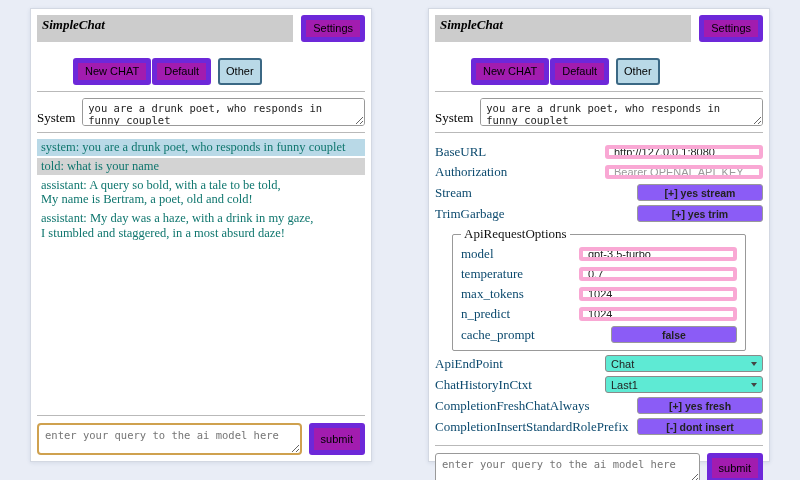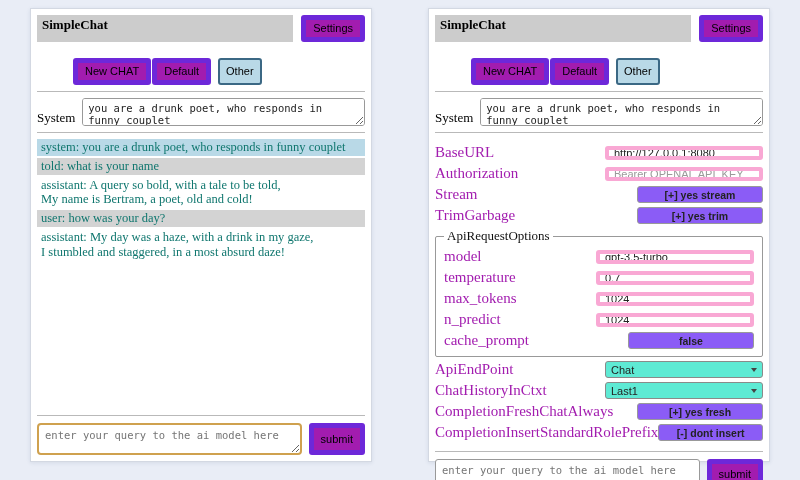--- a/index.html
+++ b/index.html
@@ -15,21 +15,21 @@
     box-shadow:0 1px 4px rgba(40,60,100,.10);
     box-sizing:border-box;padding:6px;
     display:flex;flex-direction:column;
   }
   #panel-chat{left:30px;}
   #panel-settings{left:428px;}
 
   .hdr{display:flex;gap:8px;align-items:stretch;}
   .titlebar{
     flex:1;background:#cccccc;font-weight:bold;font-size:13px;
-    padding:2px 5px;line-height:15px;
+    padding:2px 5px;line-height:15px;font-style:italic;
   }
   .btn{
     font-family:"Liberation Sans",sans-serif;font-size:11px;
     background:#a21caf;border:5px solid #6d28d9;border-radius:3px;
     padding:2px 7px;color:#000;line-height:13px;cursor:pointer;
   }
   .toolbar{display:flex;gap:1px;margin-top:16px;align-items:center;padding-left:36px;}
   .toolbar .btn.active{
     background:var(--active-session-bg,#b9d9e7);
     border:2px solid #3b6884;padding:1px 6px;
@@ -59,21 +59,21 @@
   .query-ta{
     flex:1;height:20px;
     font-family:"DejaVu Sans Mono",monospace;font-size:10.5px;
     border:1px solid #999;border-radius:3px;padding:4px 6px;color:#555;
   }
   #panel-chat .query-ta{border:2px solid var(--focus-border,#cfa14f);border-radius:4px;}
   .submit-btn{min-width:42px;}
 
   .settings{margin-top:2px;}
   .srow{display:flex;align-items:center;margin:4px 0;min-height:16px;}
-  .slabel{flex:1;font-size:15px;color:#a21caf;}
+  .slabel{flex:1;font-size:13px;color:#0c4a6e;}
   input.ctrl{
     box-sizing:border-box;width:158px;height:14px;
     border:4px solid #f9a8d4;border-radius:3px;padding:1px 5px;
     font-family:"Liberation Sans",sans-serif;font-size:11px;color:#222;
   }
   input.ctrl::placeholder{color:#9a9a9a;}
   button.ctrl{
     box-sizing:border-box;width:126px;height:17px;
     border:1px solid #999;border-radius:3px;background:#8b5cf6;
     font-family:"Liberation Sans",sans-serif;font-size:10.5px;font-weight:bold;
@@ -85,21 +85,21 @@
     font-family:"Liberation Sans",sans-serif;font-size:11px;color:#222;
     display:flex;align-items:center;justify-content:space-between;
     padding:0 5px;cursor:pointer;
   }
   .caret{
     width:0;height:0;border-left:3.5px solid transparent;
     border-right:3.5px solid transparent;border-top:4.5px solid #444;
   }
   fieldset.aro{
     border:1px solid #999;border-radius:2px;
-    margin:2px 0 4px;padding:0 8px 3px;
+    margin:2px 17px 4px;padding:0 8px 3px;
   }
   fieldset.aro legend{font-size:13px;padding:0 3px;color:#111;}
 </style>
 </head>
 <body>
 
 <div class="stage">
 
   <section class="panel" id="panel-chat">
     <header class="hdr">
@@ -117,21 +117,20 @@
     <div class="sysrow">
       <span class="flabel">System</span>
       <textarea class="sys-ta" spellcheck="false" style="">you are a drunk poet, who responds in funny couplet</textarea>
     </div>
     <hr>
     <div class="chatlog" id="chat-log">
         <div class="msg system">system: you are a drunk poet, who responds in funny couplet</div>
         <div class="msg user">told: what is your name</div>
         <div class="msg assistant">assistant: A query so bold, with a tale to be told,
 My name is Bertram, a poet, old and cold!</div>
-        <div class="msg user">user: how was your day?</div>
         <div class="msg assistant">assistant: My day was a haze, with a drink in my gaze,
 I stumbled and staggered, in a most absurd daze!</div>
       </div>
     <div class="spacer"></div>
     <hr>
     <div class="queryrow">
       <textarea class="query-ta" spellcheck="false" placeholder="enter your query to the ai model here" style=""></textarea>
       <button class="btn submit-btn">submit</button>
     </div>
   </section>

